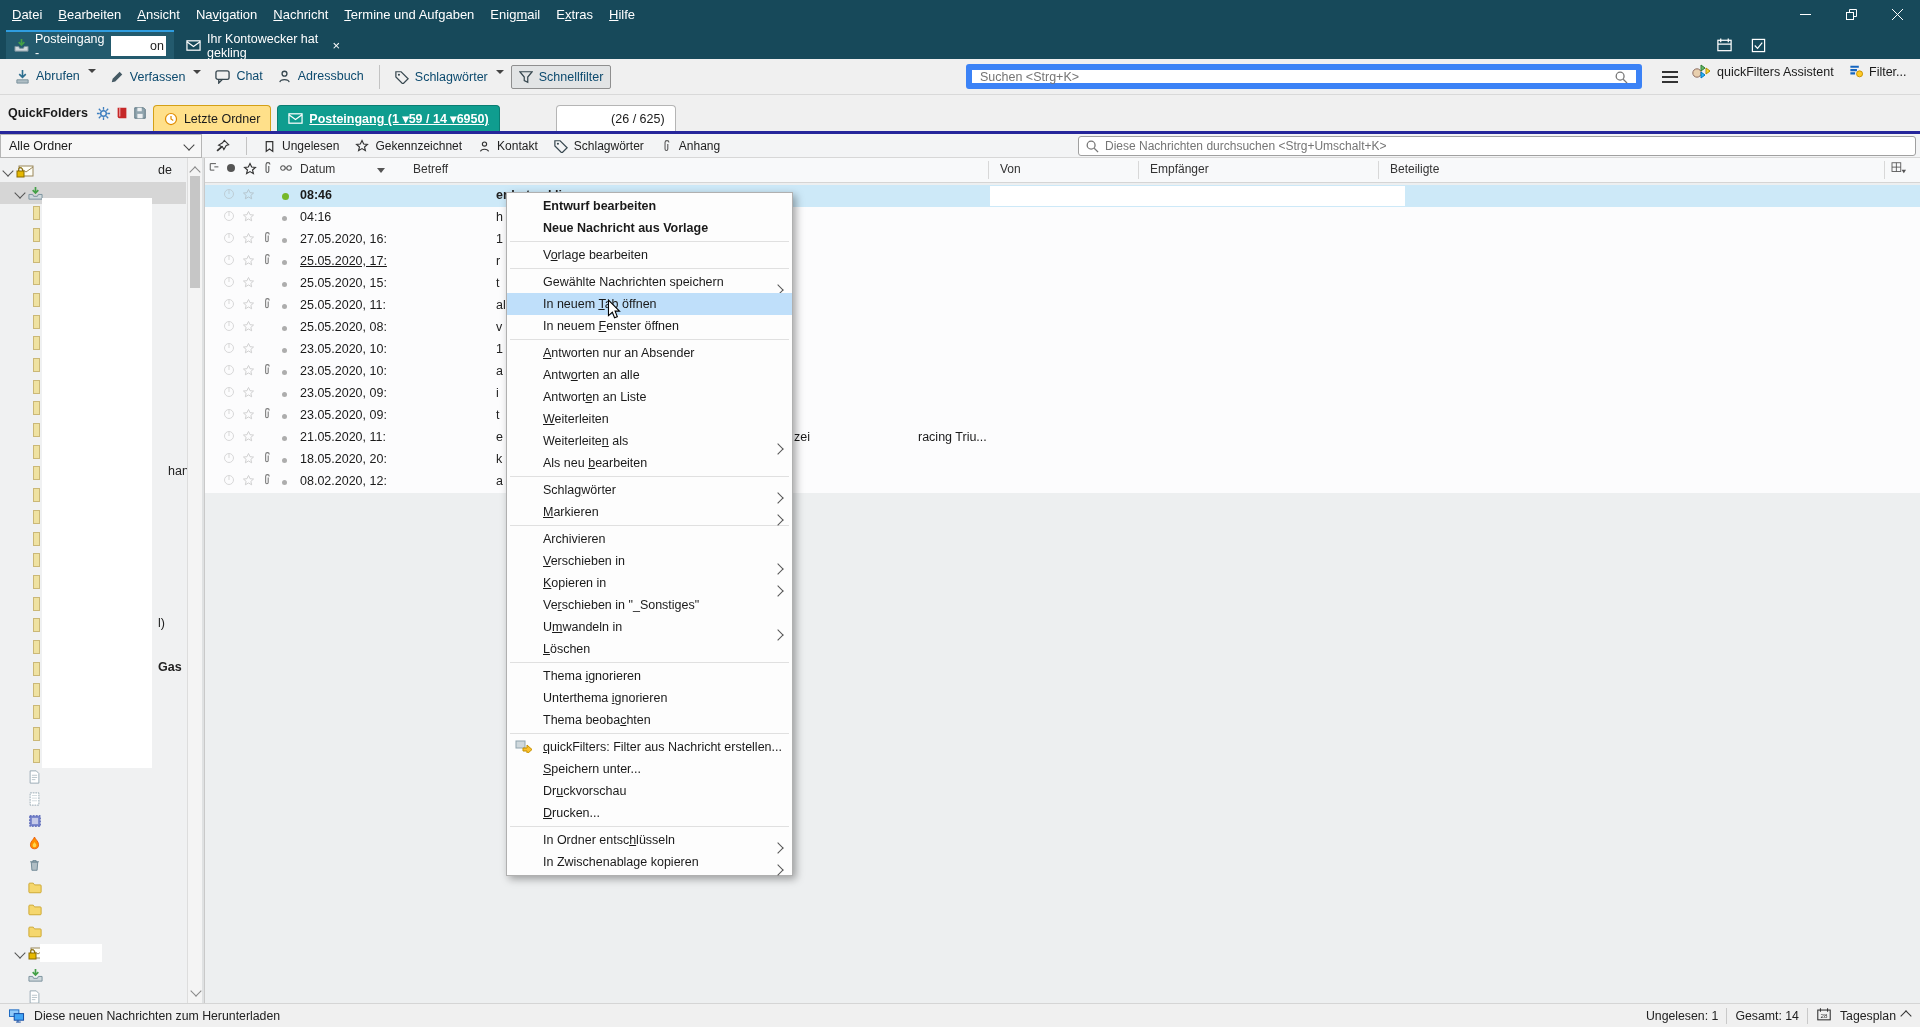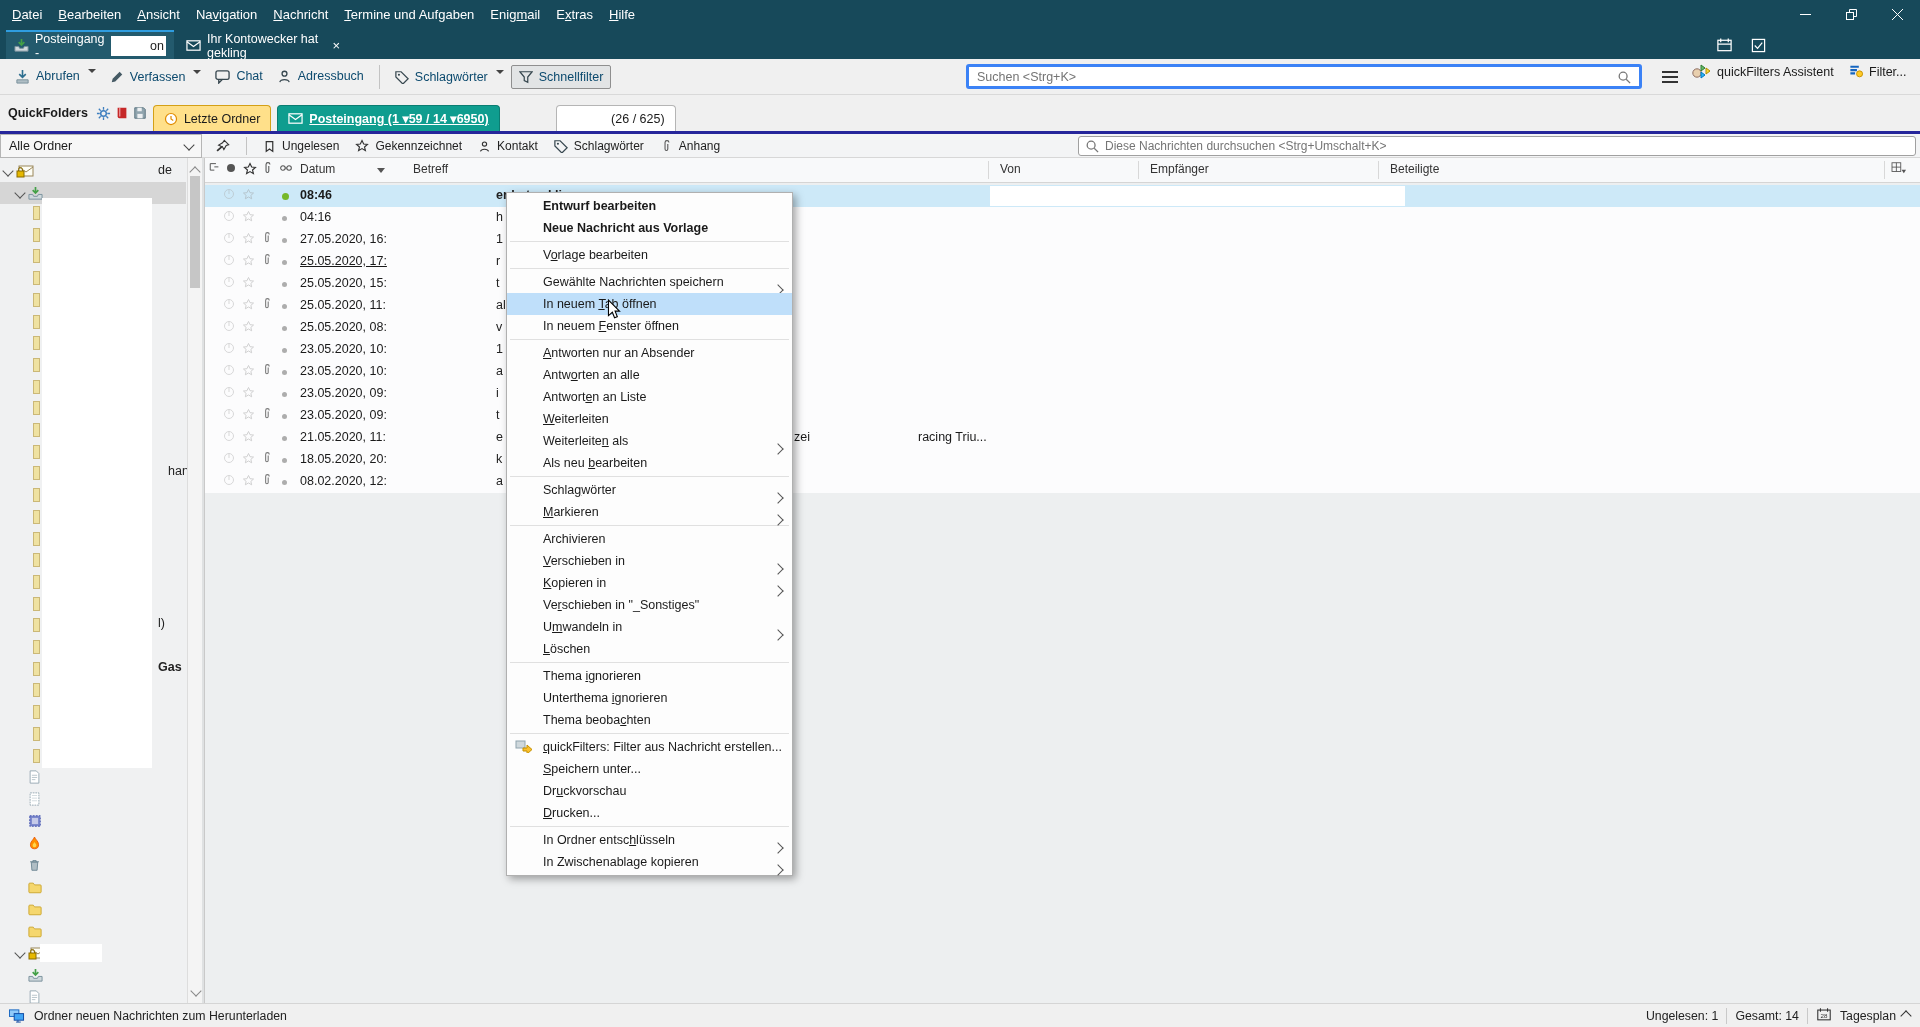--- a/index.html
+++ b/index.html
@@ -24,21 +24,21 @@
   .tabclose{color:#fff;font-size:13px;padding:0 2px;}
   #tbicons{position:absolute;right:150px;top:5px;display:flex;gap:10px;}
   .tbic{width:24px;height:22px;display:flex;align-items:center;justify-content:center;}
 
   
   #toolbar{position:absolute;left:0;top:59px;width:1920px;height:36px;background:#f0f0f0;border-bottom:1px solid #d9d9d9;display:flex;align-items:center;box-sizing:border-box;padding-left:8px;font-size:12.5px;}
   .tbtn{display:flex;align-items:flex-start;gap:6px;padding:4px 7px;border-radius:2px;color:#0c4a6e;}
   .tbtn.pressed{background:#e2e4e5;border:1px solid #8f8f8f;}
   .dropmark{width:0;height:0;border-left:4px solid transparent;border-right:4px solid transparent;border-top:4px solid #444;margin-left:2px;}
   .vsep{width:1px;height:24px;background:#c3c3c3;margin:0 8px;}
-  .searchwrap{position:absolute;left:966px;top:5px;width:676px;height:25px;background:#fff;border:3px solid #3b82f6;border-radius:3px;display:flex;align-items:center;box-sizing:border-box;gap:9px;}
+  .searchwrap{position:absolute;left:966px;top:5px;width:676px;height:25px;background:#fff;border:6px solid #3b82f6;border-radius:3px;display:flex;align-items:center;box-sizing:border-box;gap:9px;}
   .searchwrap input{flex:1;border:none;outline:none;background:transparent;font:12.5px "Liberation Sans",sans-serif;color:#333;padding:0 8px;}
   .searchwrap .ic{margin-right:8px;}
   #appmenu{position:absolute;left:1655px;top:6px;width:30px;height:24px;display:flex;flex-direction:column;justify-content:center;gap:3px;align-items:center;}
   #appmenu i{display:block;width:16px;height:2px;background:#333;}
   #qfassistbtn{position:absolute;left:1692px;top:5px;display:flex;align-items:center;gap:6px;font-size:12.5px;}
   #filterbtn{position:absolute;left:1848px;top:5px;display:flex;align-items:flex-end;gap:5px;font-size:12.5px;}
 
   
   #qfbar{position:absolute;left:0;top:95px;width:1920px;height:36px;background:#f0f0f0;display:flex;align-items:center;padding-left:8px;box-sizing:border-box;font-size:12.5px;}
   #qfbar .qflabel{font-weight:bold;margin-right:8px;}
@@ -809,21 +809,21 @@
       </svg></div>
   <div id="statusbar">
       <div id="sbleft">
         <span class="ic">
           <svg width="18" height="15" viewBox="0 0 18 16">
             <rect x="1" y="2" width="10" height="7" fill="#90caf9" stroke="#1565c0"></rect>
             <rect x="6" y="6" width="10" height="7" fill="#42a5f5" stroke="#0d47a1"></rect>
             <path d="M10 13v2M8 15h5" stroke="#0d47a1"></path>
           </svg>
         </span>
-        <span>Ordner neuen Nachrichten zum Herunterladen</span>
+        <span>Diese neuen Nachrichten zum Herunterladen</span>
       </div>
       <div id="sbright">
         <span>Ungelesen: 1</span>
         <div class="sbsep"></div>
         <span>Gesamt: 14</span>
         <div class="sbsep"></div>
         <div><svg width="16" height="15" viewBox="0 0 18 16">
             <rect x="2" y="3" width="14" height="11" fill="none" stroke="#333" stroke-width="1.2"></rect>
             <path d="M5 1v4M13 1v4" stroke="#333" stroke-width="1.2"></path>
             <text x="9" y="12.5" font-size="7" text-anchor="middle" fill="#333" font-family="Liberation Sans,sans-serif">28</text>

